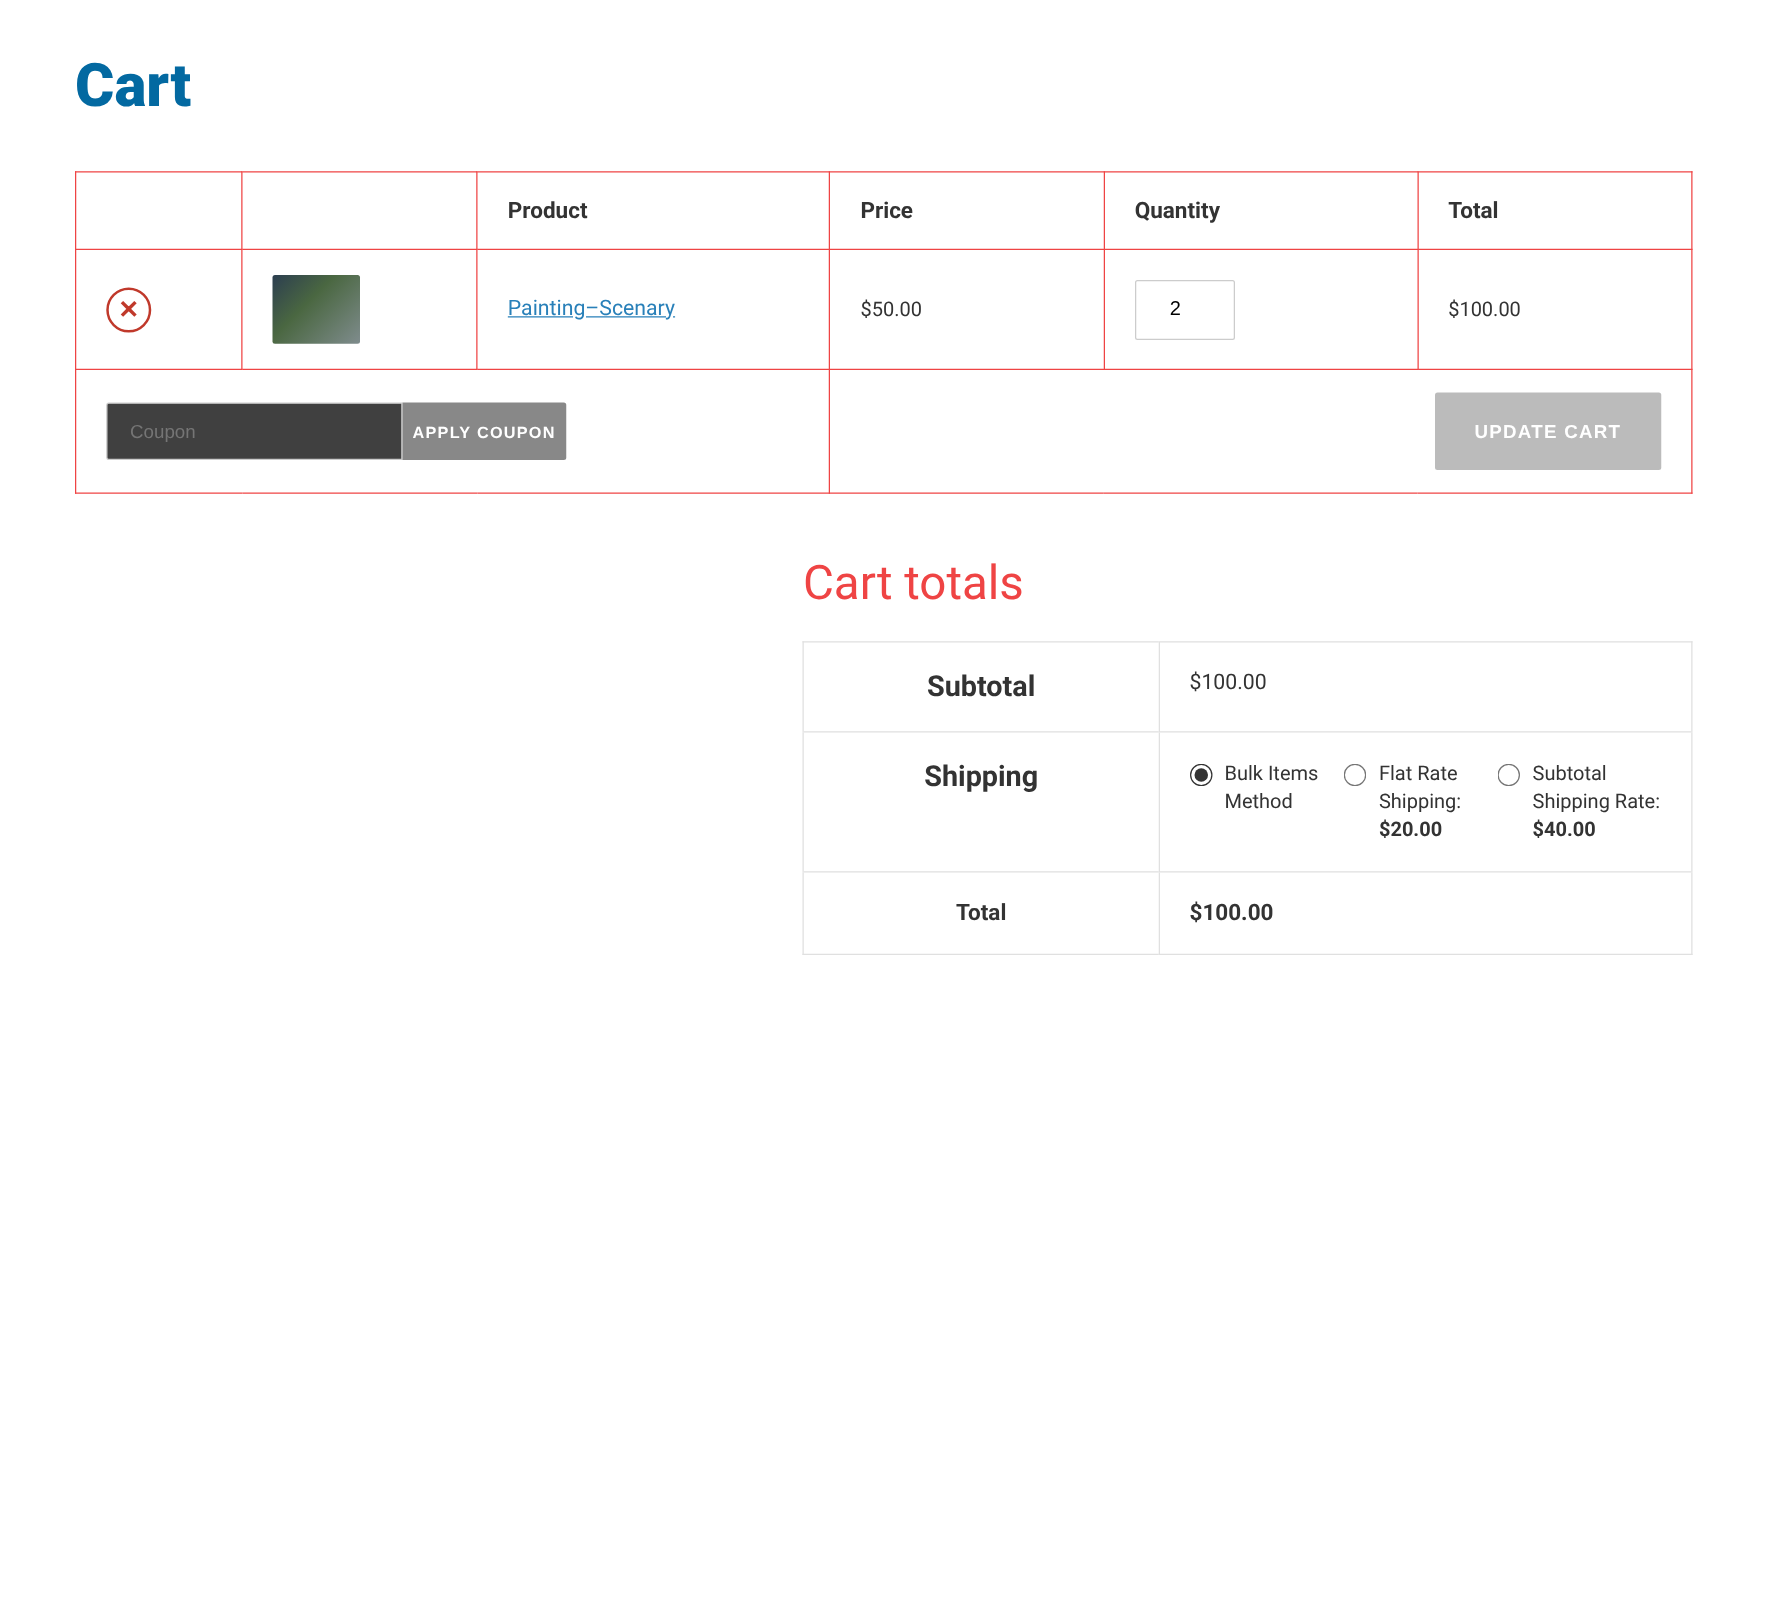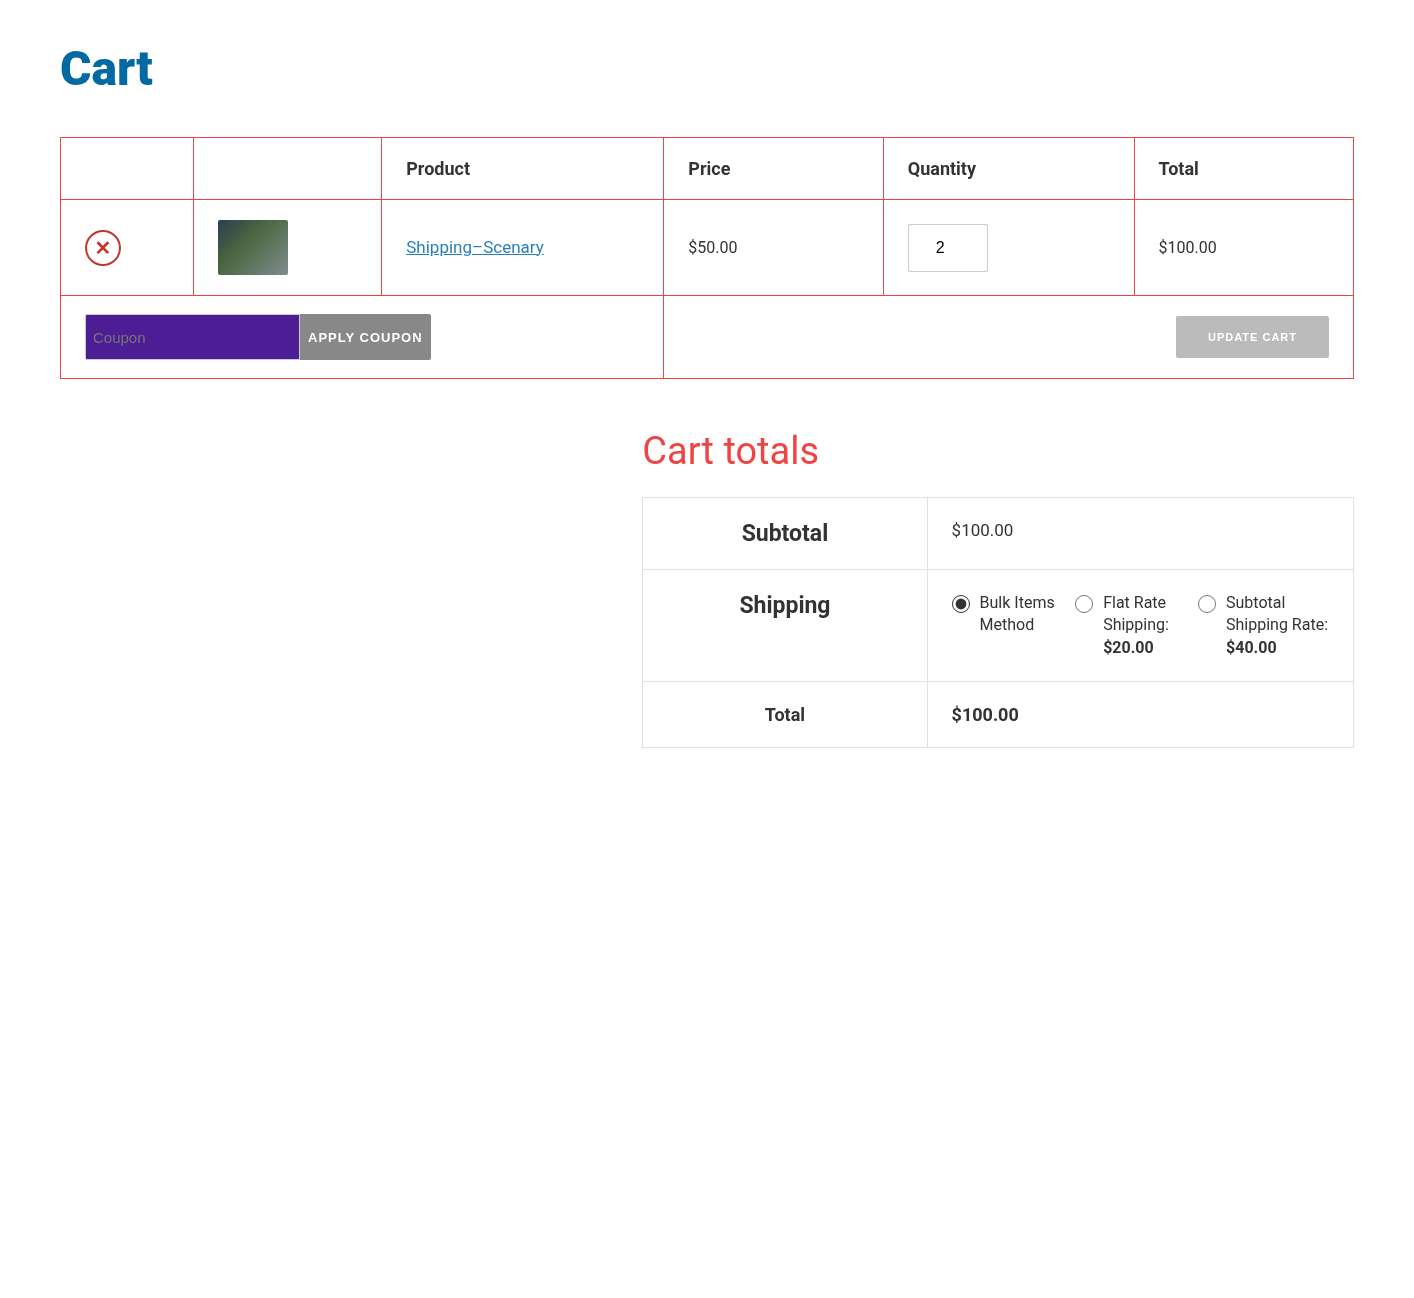--- a/index.html
+++ b/index.html
@@ -102,50 +102,50 @@
 
     .coupon-cell {
       display: flex;
       align-items: center;
       gap: 0;
     }
 
     .coupon-input {
       height: 46px;
       border: 1px solid #ccc;
-      padding: 0 7px;
+      padding: 0 18px;
       font-size: 15px;
       color: #999;
       border-radius: 2px 0 0 2px;
       min-width: 130px;
-      background: #4c1d95;
+      background: #404040;
       outline: none;
     }
 
     .apply-coupon-btn {
       height: 46px;
       padding: 0 8px;
       background: #888;
       color: #fff;
       border: none;
       font-size: 13px;
       font-weight: 700;
       letter-spacing: 1px;
       cursor: pointer;
       border-radius: 0 2px 2px 0;
       text-transform: uppercase;
     }
 
     .update-cart-btn {
-      height: 42px;
+      height: 62px;
       padding: 0 32px;
       background: #bbb;
       color: #fff;
       border: none;
-      font-size: 11px;
+      font-size: 15px;
       font-weight: 700;
       letter-spacing: 1px;
       cursor: pointer;
       border-radius: 2px;
       text-transform: uppercase;
       float: right;
     }
 
     .cart-totals-section {
       display: flex;
@@ -260,21 +260,21 @@
     <tr>
       <td>
         <button class="remove-btn" aria-label="Remove item">
           <span class="remove-icon">✕</span>
         </button>
       </td>
       <td>
         <div class="product-image"></div>
       </td>
       <td>
-        <a class="product-link" href="#">Shipping–Scenary</a>
+        <a class="product-link" href="#">Painting–Scenary</a>
       </td>
       <td>
         <span>$50.00</span>
       </td>
       <td>
         <input class="quantity-input" type="number" value="2" min="1" style="">
       </td>
       <td>
         <span>$100.00</span>
       </td>

